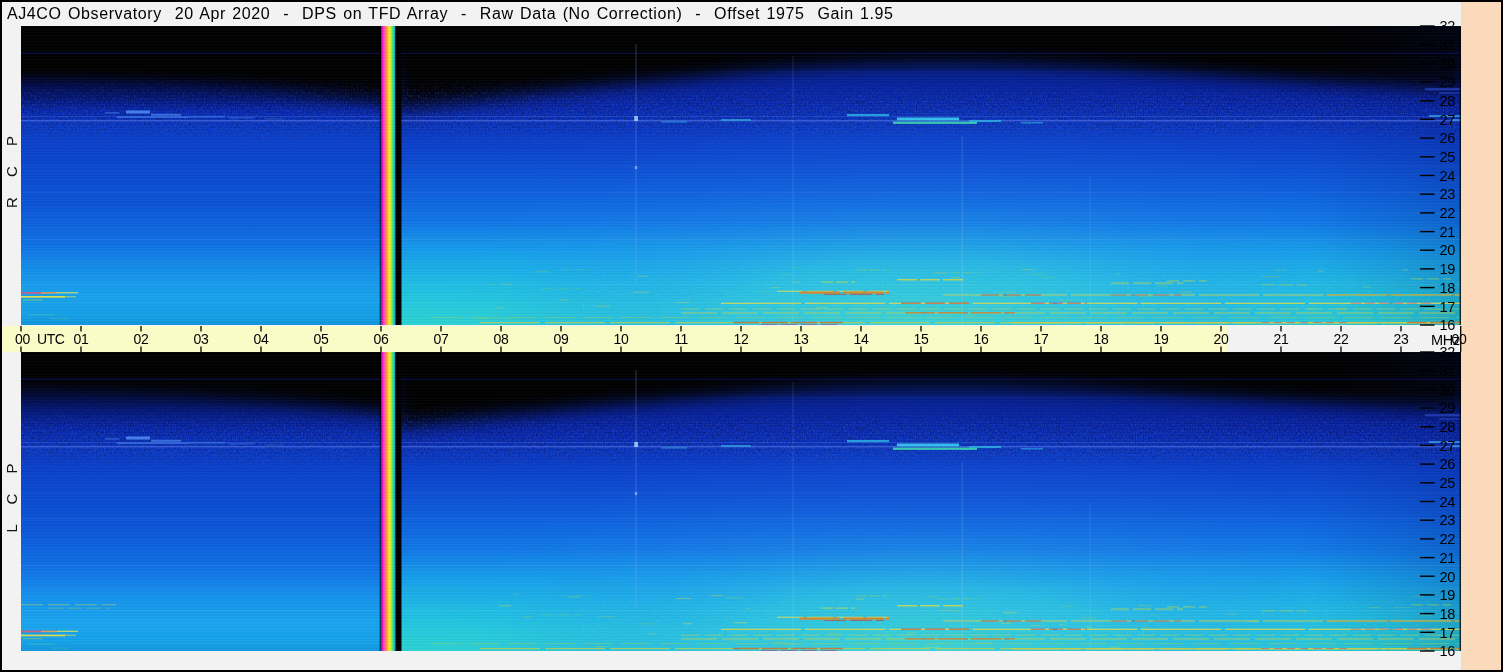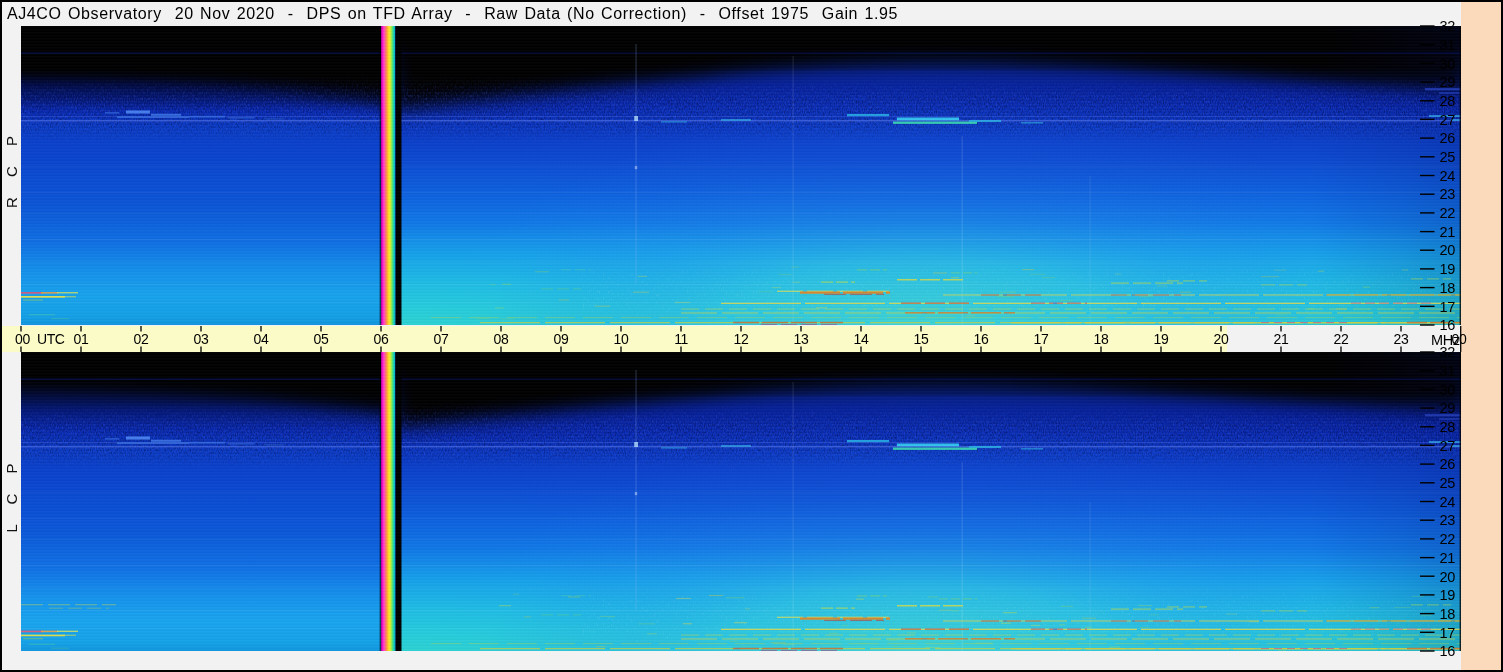--- a/index.html
+++ b/index.html
@@ -1,16 +1,16 @@
 <!DOCTYPE html>
 <html><head><meta charset="utf-8"><title>spectro</title><style>html,body{margin:0;padding:0;background:#ffffff}#wrap{position:relative;width:1503px;height:672px;background:#000000;overflow:hidden;font-family:"Liberation Sans",sans-serif}#inner{position:absolute;left:2px;top:2px;width:1499px;height:668px;background:#f2f2f2;overflow:hidden}.panel{position:absolute;left:19px;width:1440px;height:299px;background:#000}.scan{position:absolute;left:0;top:0;width:100%;height:100%;background:repeating-linear-gradient(180deg,rgba(255,255,255,0.022) 0 1px,rgba(0,0,20,0.022) 2px 3px);pointer-events:none}#hdr{position:absolute;left:5px;top:3px;width:1450px;height:23px;font-size:16px;letter-spacing:0.6px;word-spacing:1.4px;color:#000;white-space:pre}.vlab{position:absolute;left:-46px;width:110px;text-align:center;font-size:15px;color:#111;transform:rotate(-90deg);letter-spacing:1px;word-spacing:14px}</style></head><body>
 <div id="wrap">
     <div id="inner">
       <div style="position:absolute;left:1459px;top:0;width:40px;height:668px;background:#fbdabb"></div>
-      <div id="hdr">AJ4CO Observatory  20 Nov 2020  -  DPS on TFD Array  -  Raw Data (No Correction)  -  Offset 1975  Gain 1.95</div>
+      <div id="hdr">AJ4CO Observatory  20 Apr 2020  -  DPS on TFD Array  -  Raw Data (No Correction)  -  Offset 1975  Gain 1.95</div>
       <div class="panel" style="top:24px">
         <svg width="1440" height="299" viewBox="0 0 1440 299" style="position:absolute;left:0;top:0">
           <defs>
             <linearGradient id="gL1" x1="0" y1="0" x2="0" y2="1">
 <stop offset="0" stop-color="#000000"></stop>
 <stop offset="0.14" stop-color="#000000"></stop>
 <stop offset="0.19" stop-color="#010a40"></stop>
 <stop offset="0.24" stop-color="#031570"></stop>
 <stop offset="0.285" stop-color="#082ab4"></stop>
 <stop offset="0.335" stop-color="#0a3cc8"></stop>

